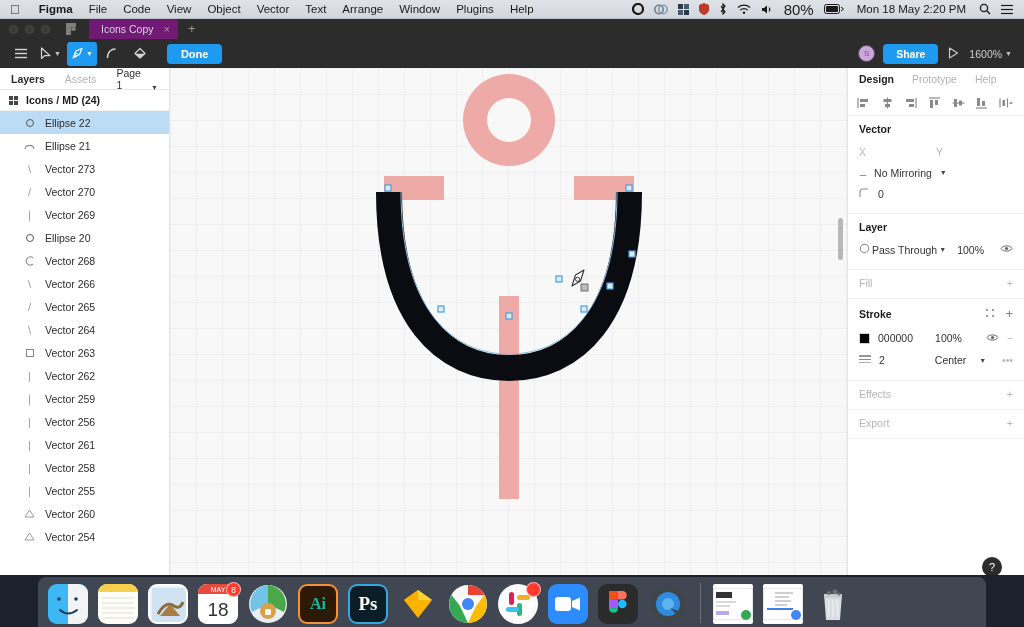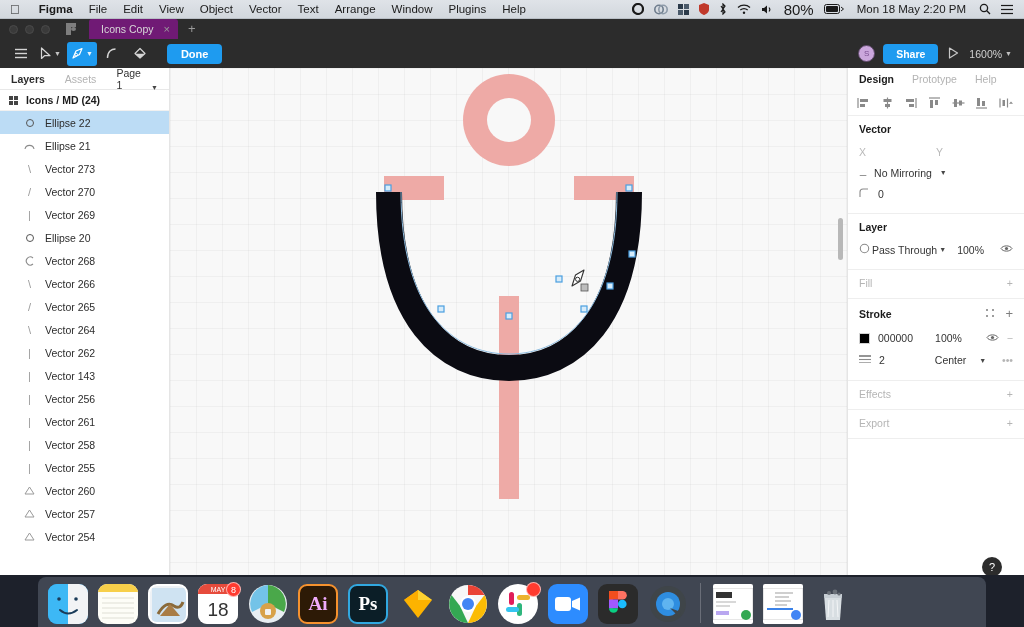--- a/index.html
+++ b/index.html
@@ -185,21 +185,21 @@
 </style>
 </head>
 <body>
 
 <div id="app">
 
   <div class="menubar">
     <div class="apple"></div>
     <div class="mi bold">Figma</div>
     <div class="mi">File</div>
-    <div class="mi">Edit</div>
+    <div class="mi">Code</div>
     <div class="mi">View</div>
     <div class="mi">Object</div>
     <div class="mi">Vector</div>
     <div class="mi">Text</div>
     <div class="mi">Arrange</div>
     <div class="mi">Window</div>
     <div class="mi">Plugins</div>
     <div class="mi">Help</div>
 
     <div class="right">
@@ -412,26 +412,32 @@
           </div>
           <div class="layer-row">
             <span class="layer-ic slash">/</span>
             <span>Vector 265</span>
           </div>
           <div class="layer-row">
             <span class="layer-ic slash">\</span>
             <span>Vector 264</span>
           </div>
           <div class="layer-row">
+            <span class="layer-ic">
+                <span class="sq"></span>
+              </span>
+            <span>Vector 263</span>
+          </div>
+          <div class="layer-row">
             <span class="layer-ic slash">|</span>
             <span>Vector 262</span>
           </div>
           <div class="layer-row">
             <span class="layer-ic slash">|</span>
-            <span>Vector 143</span>
+            <span>Vector 259</span>
           </div>
           <div class="layer-row">
             <span class="layer-ic slash">|</span>
             <span>Vector 256</span>
           </div>
           <div class="layer-row">
             <span class="layer-ic slash">|</span>
             <span>Vector 261</span>
           </div>
           <div class="layer-row">
@@ -442,28 +448,20 @@
             <span class="layer-ic slash">|</span>
             <span>Vector 255</span>
           </div>
           <div class="layer-row">
             <span class="layer-ic">
               <svg width="11" height="9" viewBox="0 0 11 9">
                   <path d="M5.5 1 L10 8 L1 8 Z" fill="none" stroke="#9a9a9a" stroke-width="1"></path>
                 </svg>
             </span>
             <span>Vector 260</span>
-          </div>
-          <div class="layer-row">
-            <span class="layer-ic">
-              <svg width="11" height="9" viewBox="0 0 11 9">
-                  <path d="M5.5 1 L10 8 L1 8 Z" fill="none" stroke="#9a9a9a" stroke-width="1"></path>
-                </svg>
-            </span>
-            <span>Vector 257</span>
           </div>
           <div class="layer-row">
             <span class="layer-ic">
               <svg width="11" height="9" viewBox="0 0 11 9">
                   <path d="M5.5 1 L10 8 L1 8 Z" fill="none" stroke="#9a9a9a" stroke-width="1"></path>
                 </svg>
             </span>
             <span>Vector 254</span>
           </div>
         </div>
@@ -746,21 +744,21 @@
             <path d="M20 1 A19 19 0 0 1 36 28 L20 20 Z" fill="#4aa84a"></path>
             <path d="M4 28 A19 19 0 0 1 20 1 L20 20 Z" fill="#73c3e8"></path>
             <circle cx="20" cy="27" r="8" fill="#d8a24a"></circle>
             <rect x="17" y="25" width="6" height="6" rx="1" fill="#f2f2f2"></rect>
           </svg>
         </div>
       </div>
 
       <div class="dock-item">
         <div class="di-icon" style="background:#2d1a06;border:2px solid #f6922e;display:flex;align-items:center;justify-content:center">
-          <span style="color:#f0abfc;font-size:19px;font-weight:bold;font-family:'Liberation Serif',serif;">Ai</span>
+          <span style="color:#14b8a6;font-size:16px;font-weight:bold;font-family:'Liberation Serif',serif;">Ai</span>
         </div>
       </div>
 
       <div class="dock-item">
         <div class="di-icon" style="background:#0b1e27;border:2px solid #31a8e0;display:flex;align-items:center;justify-content:center">
           <span style="color:#ffffff;font-size:19px;font-weight:bold;font-family:'Liberation Serif',serif;">Ps</span>
         </div>
       </div>
 
       <div class="dock-item">

